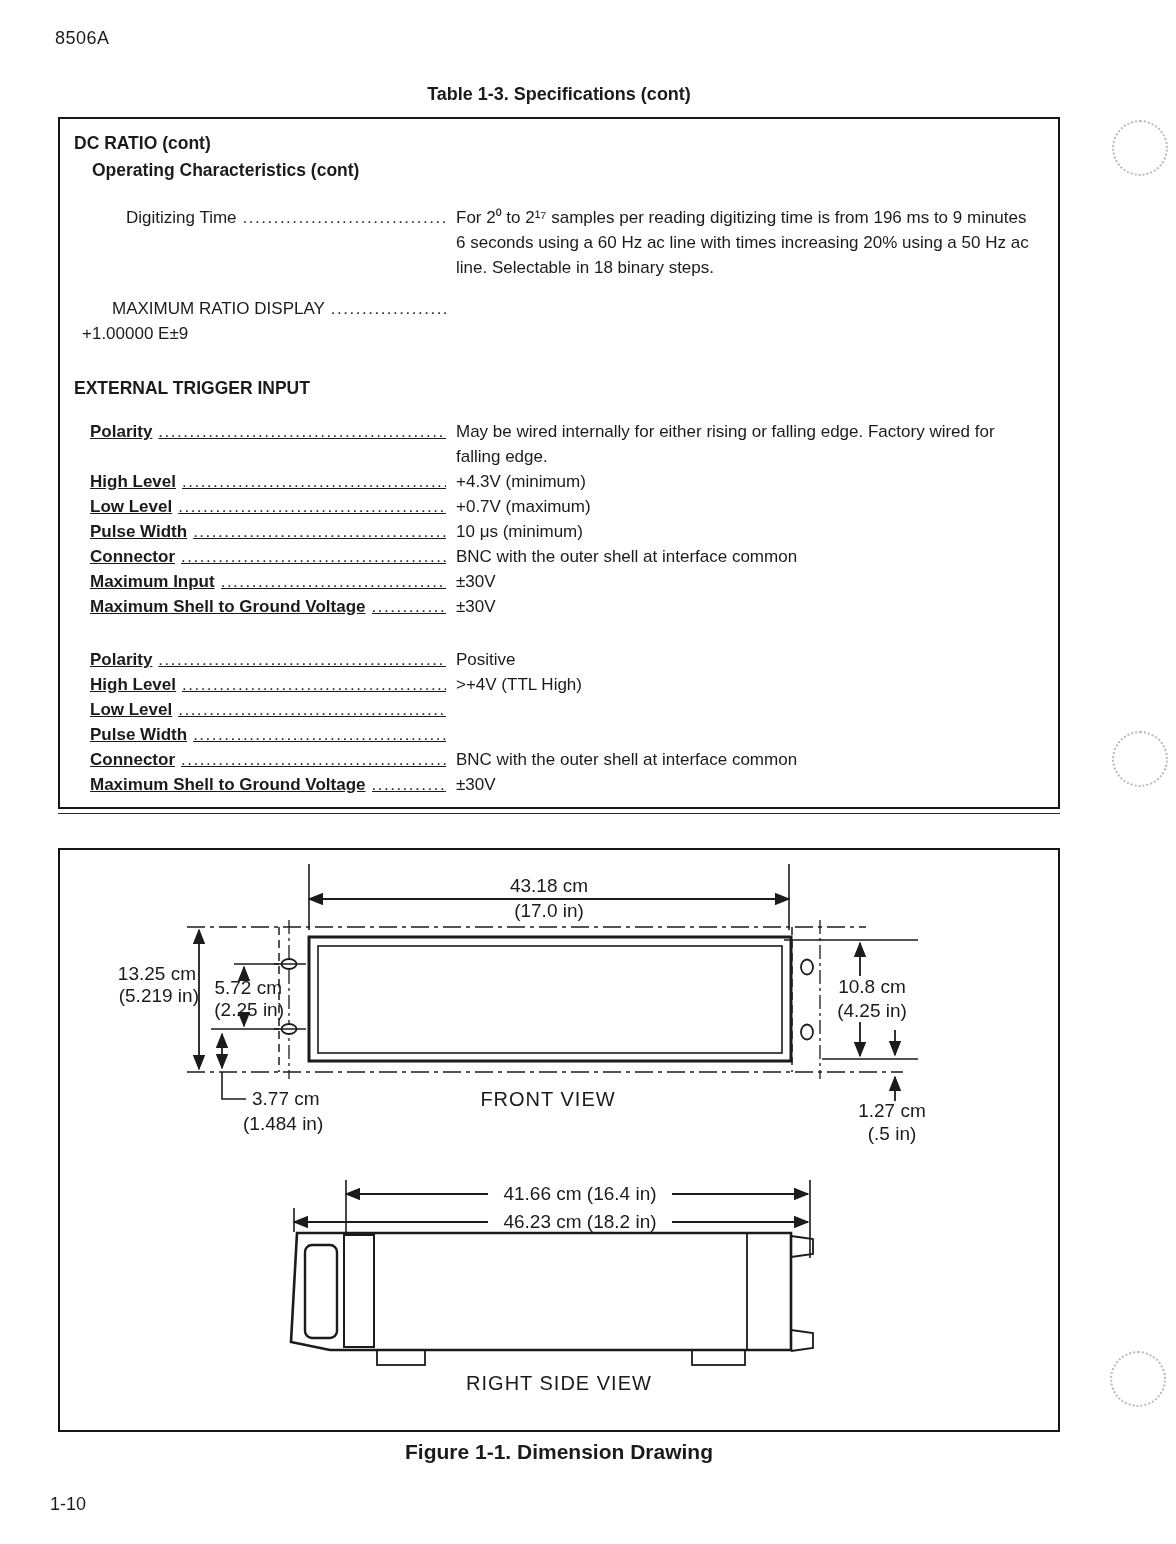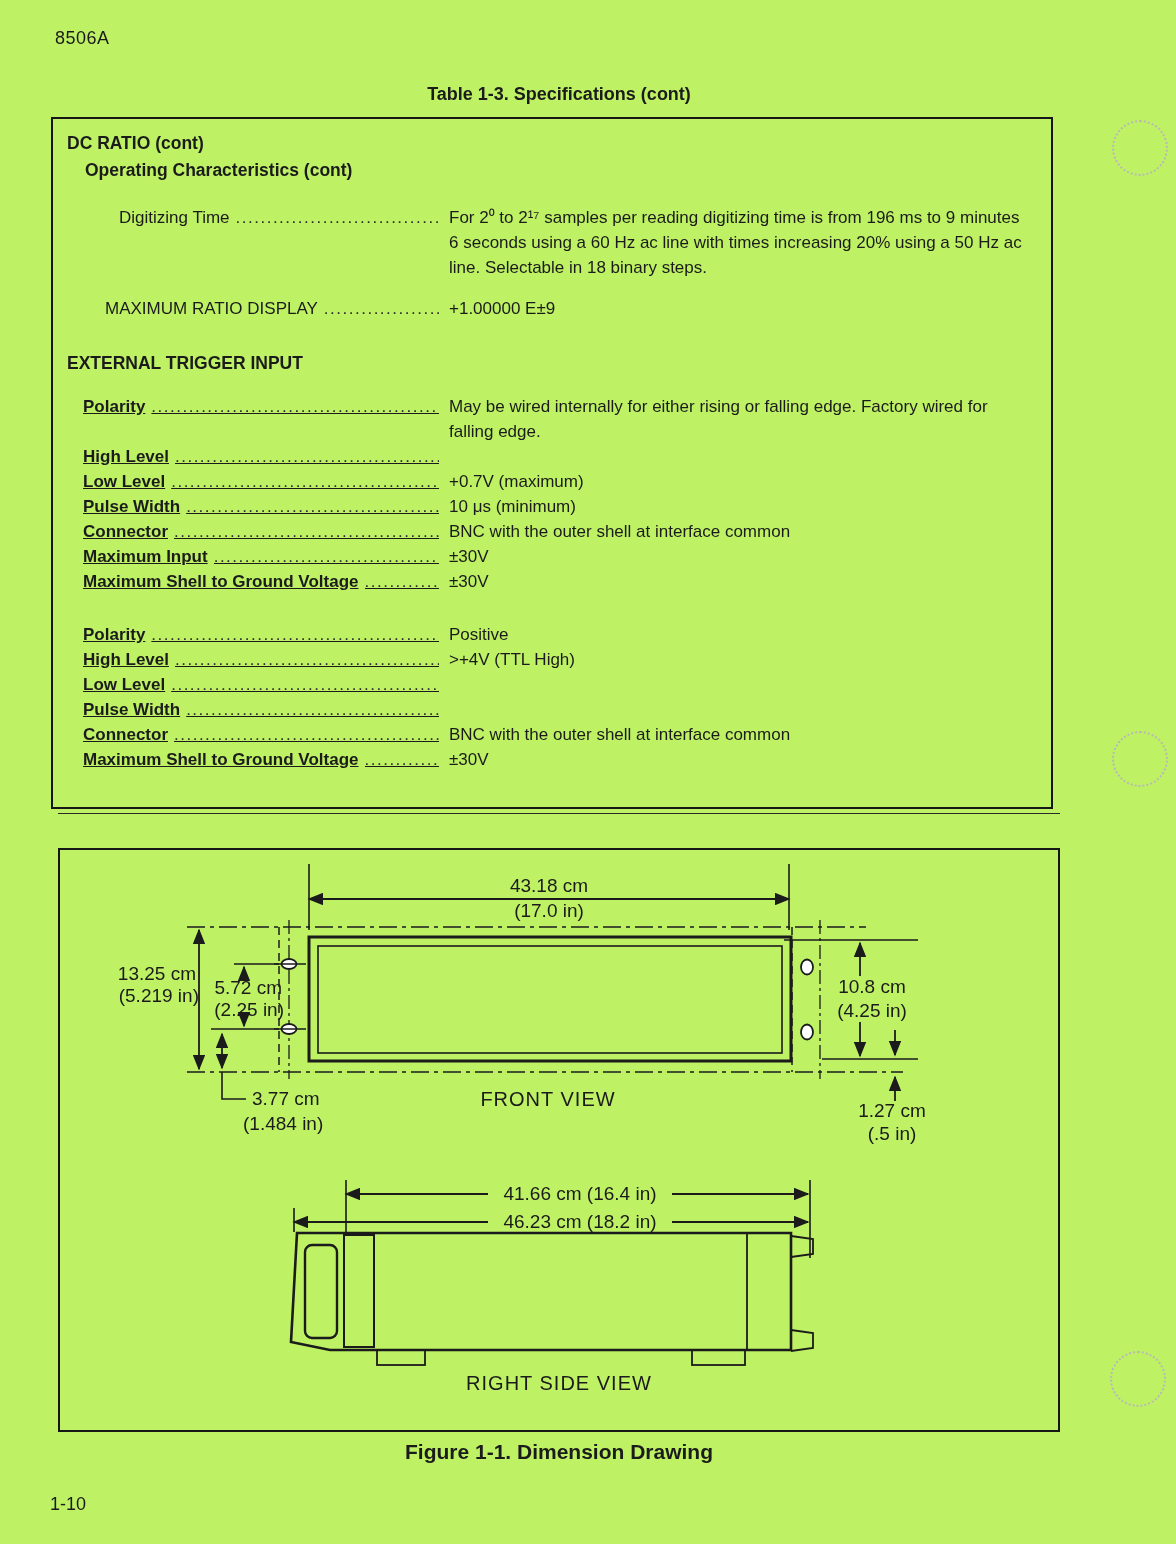--- a/index.html
+++ b/index.html
@@ -1,38 +1,38 @@
 <!DOCTYPE html>
 <html><head>
 <meta charset="utf-8">
 <style>
   html,body { margin:0; padding:0; background:#e8e8e8; }
   .page {
     position:relative; width:1176px; height:1544px; margin:0 auto;
-    background:#bef264; color:#1b1b1b;
+    background:#ffffff; color:#1b1b1b;
     font-family:"Liberation Sans", sans-serif;
     overflow:hidden;
   }
   .doc-model { position:absolute; left:55px; top:28px; font-size:18px; letter-spacing:.5px; }
   .table-title { position:absolute; left:58px; top:84px; width:1002px; text-align:center;
                  font-size:18px; font-weight:bold; }
   .spec-box {
-    position:absolute; left:51px; top:117px; width:1002px; height:692px;
+    position:absolute; left:58px; top:117px; width:1002px; height:692px;
     border:2.5px solid #161616; box-sizing:border-box;
     padding:12px 7px 0 14px; font-size:17px; line-height:25px;
   }
   .under-rule { position:absolute; left:58px; top:813px; width:1002px; height:0;
                 border-top:1.5px solid #2a2a2a; }
   .spec-heading { font-weight:bold; font-size:17.5px; }
   .spec-subheading { font-weight:bold; font-size:17.5px; padding-left:18px; margin-top:2px; }
   .spec-rows { margin-top:18px; }
   .sec-1 { margin-top:30px; }
   .sec-2 { margin-top:28px; }
   .sec-0 .spec-rows { margin-top:22px; }
-  .sec-0 .spec-row + .spec-row { margin-top:16px; }
+  .sec-0 .spec-row + .spec-row { margin-top:16px;flex-direction:column; }
   .spec-row { display:flex; align-items:flex-start; }
   .row-left { display:flex; align-items:baseline; width:374px; flex-shrink:0;
               box-sizing:border-box; }
   .ind-0 { padding-left:16px;text-decoration:underline; }
   .ind-1 { padding-left:38px; }
   .ind-2 { padding-left:52px; }
   .lbl { white-space:nowrap; }
   .lbl.b { font-weight:bold; }
   .leader { flex:1; overflow:hidden; white-space:nowrap; margin:0 2px 0 6px; color:#2c2c2c; }
   .leader::after { content:"......................................................................"; letter-spacing:1.5px; }
@@ -89,20 +89,21 @@
                 <span class="lbl b">Polarity</span>
                 <span class="leader"></span>
               </div>
               <div class="row-value">May be wired internally for either rising or falling edge. Factory wired for falling edge.</div>
             </div>
             <div class="spec-row">
               <div class="row-left ind-0">
                 <span class="lbl b">High Level</span>
                 <span class="leader"></span>
               </div>
+              <div class="row-value">+4.3V (minimum)</div>
             </div>
             <div class="spec-row">
               <div class="row-left ind-0">
                 <span class="lbl b">Low Level</span>
                 <span class="leader"></span>
               </div>
               <div class="row-value">+0.7V (maximum)</div>
             </div>
             <div class="spec-row">
               <div class="row-left ind-0">

